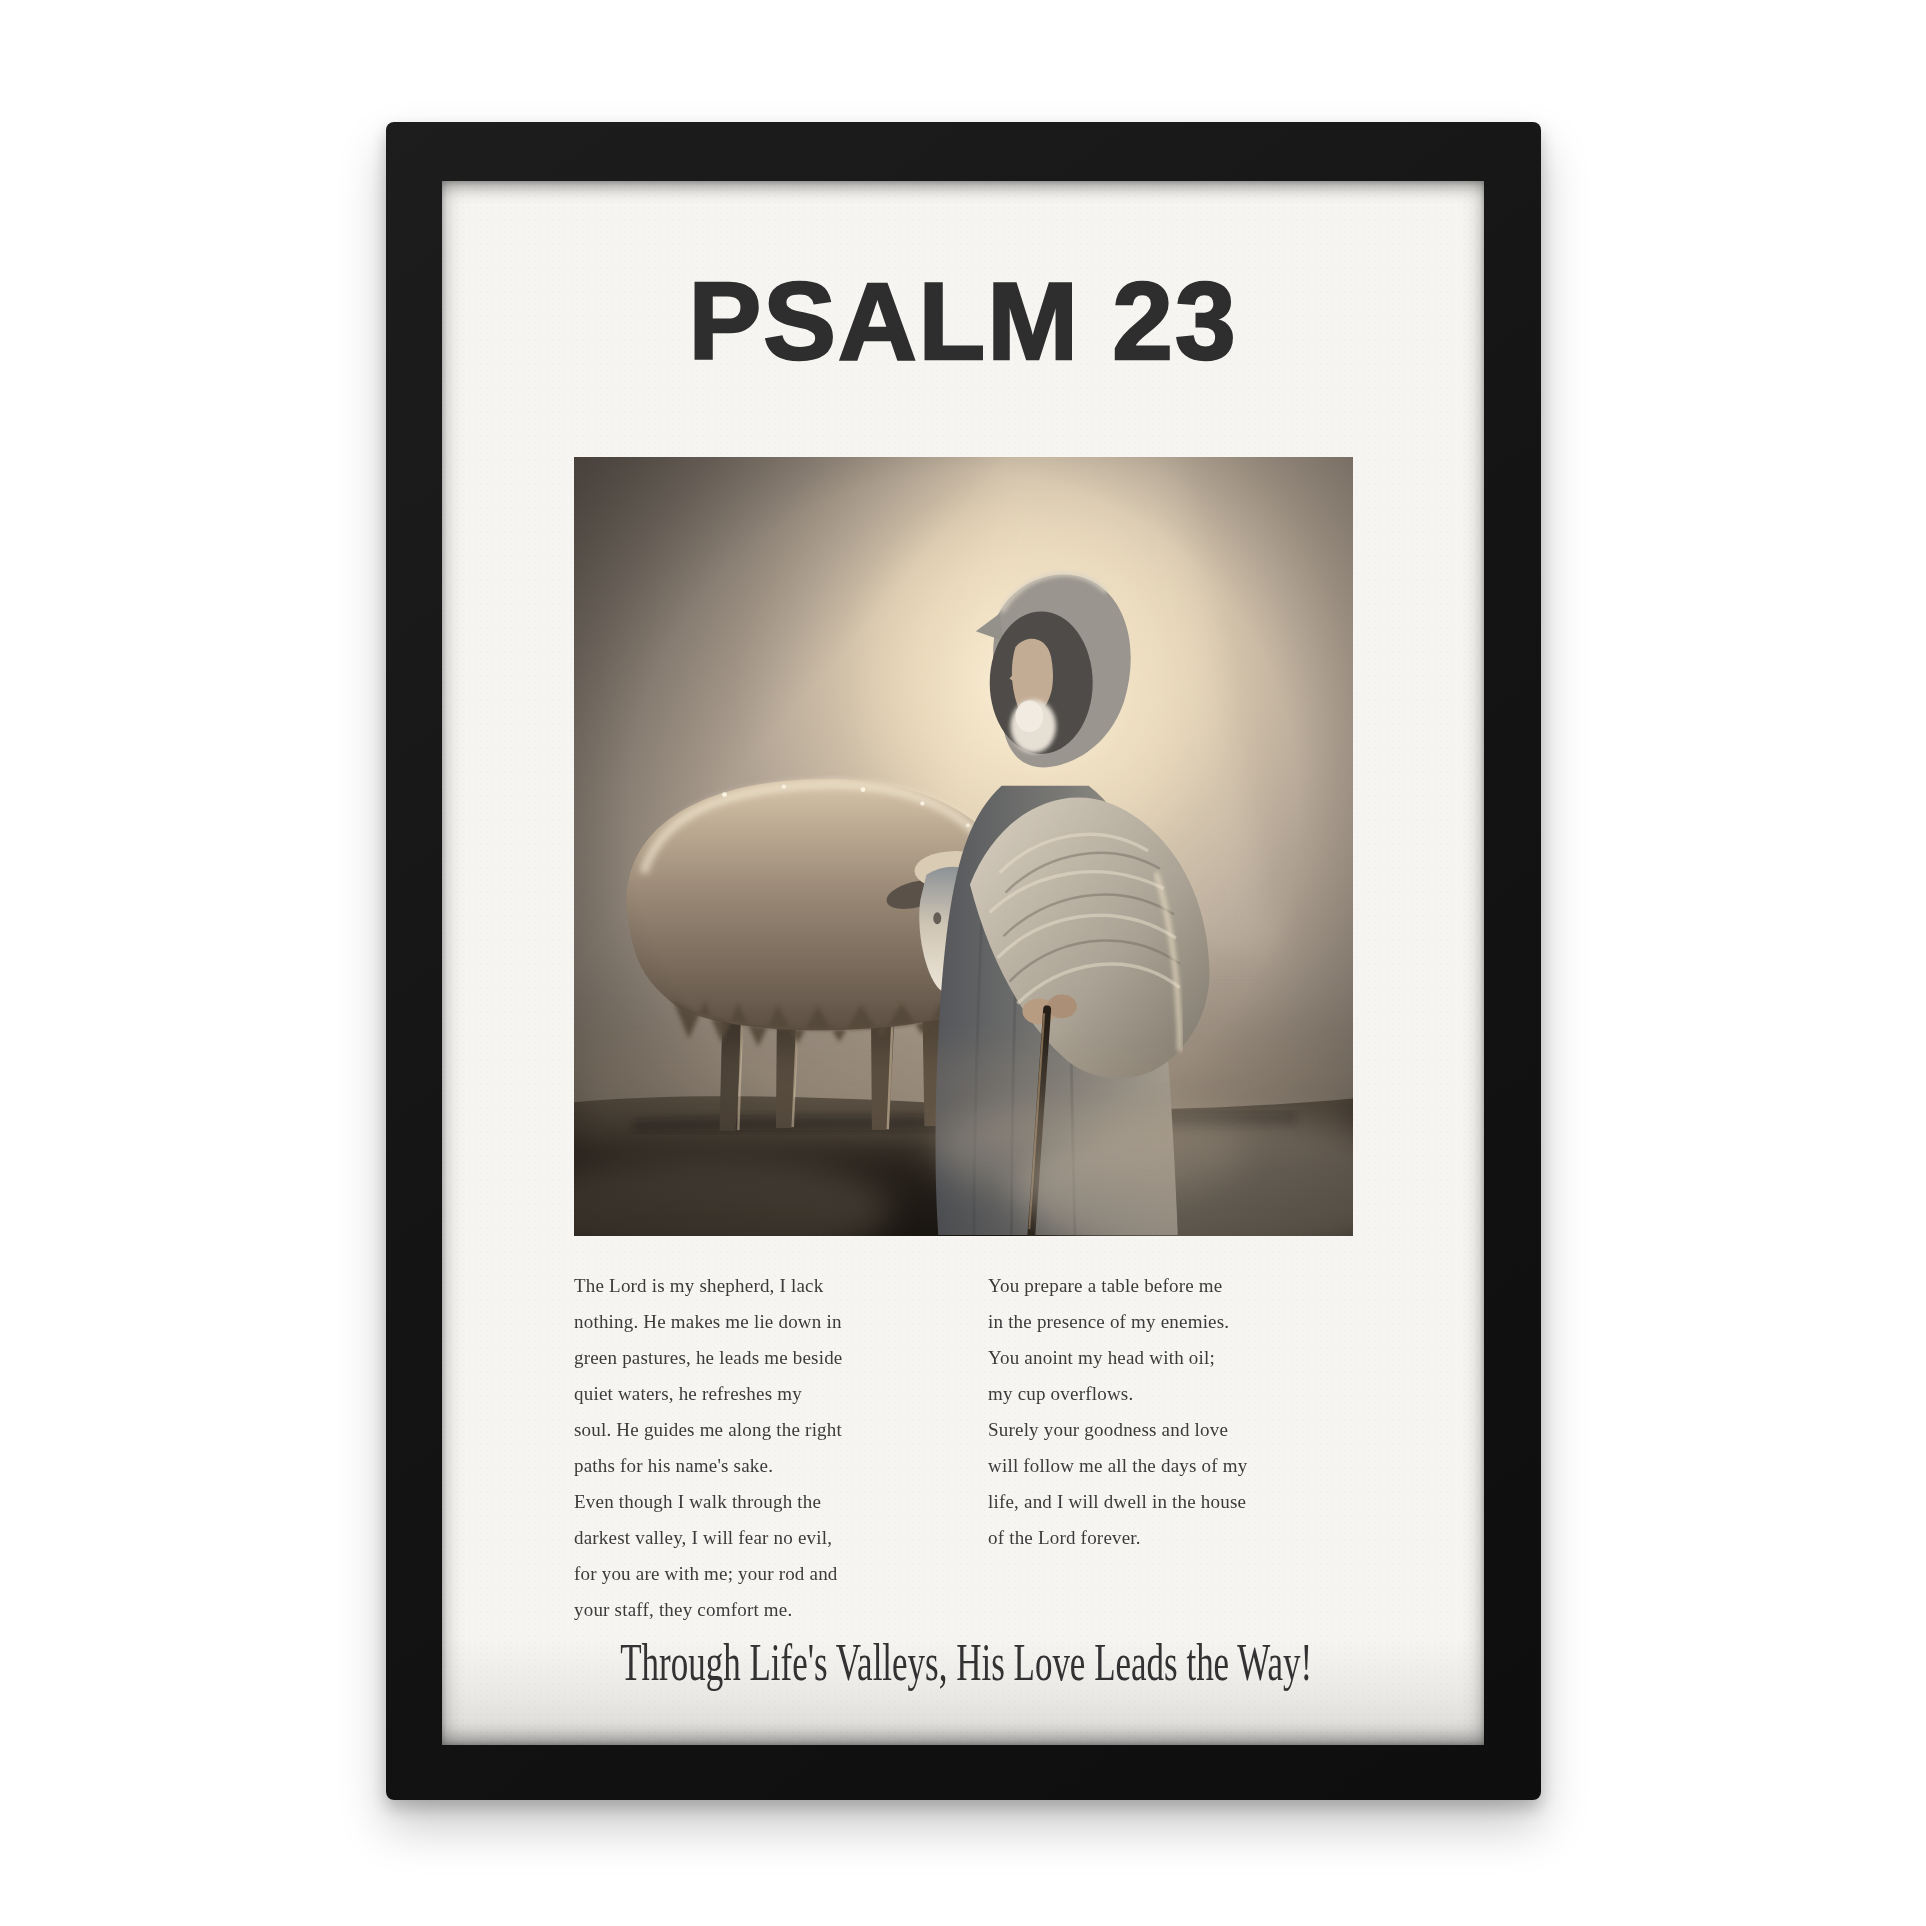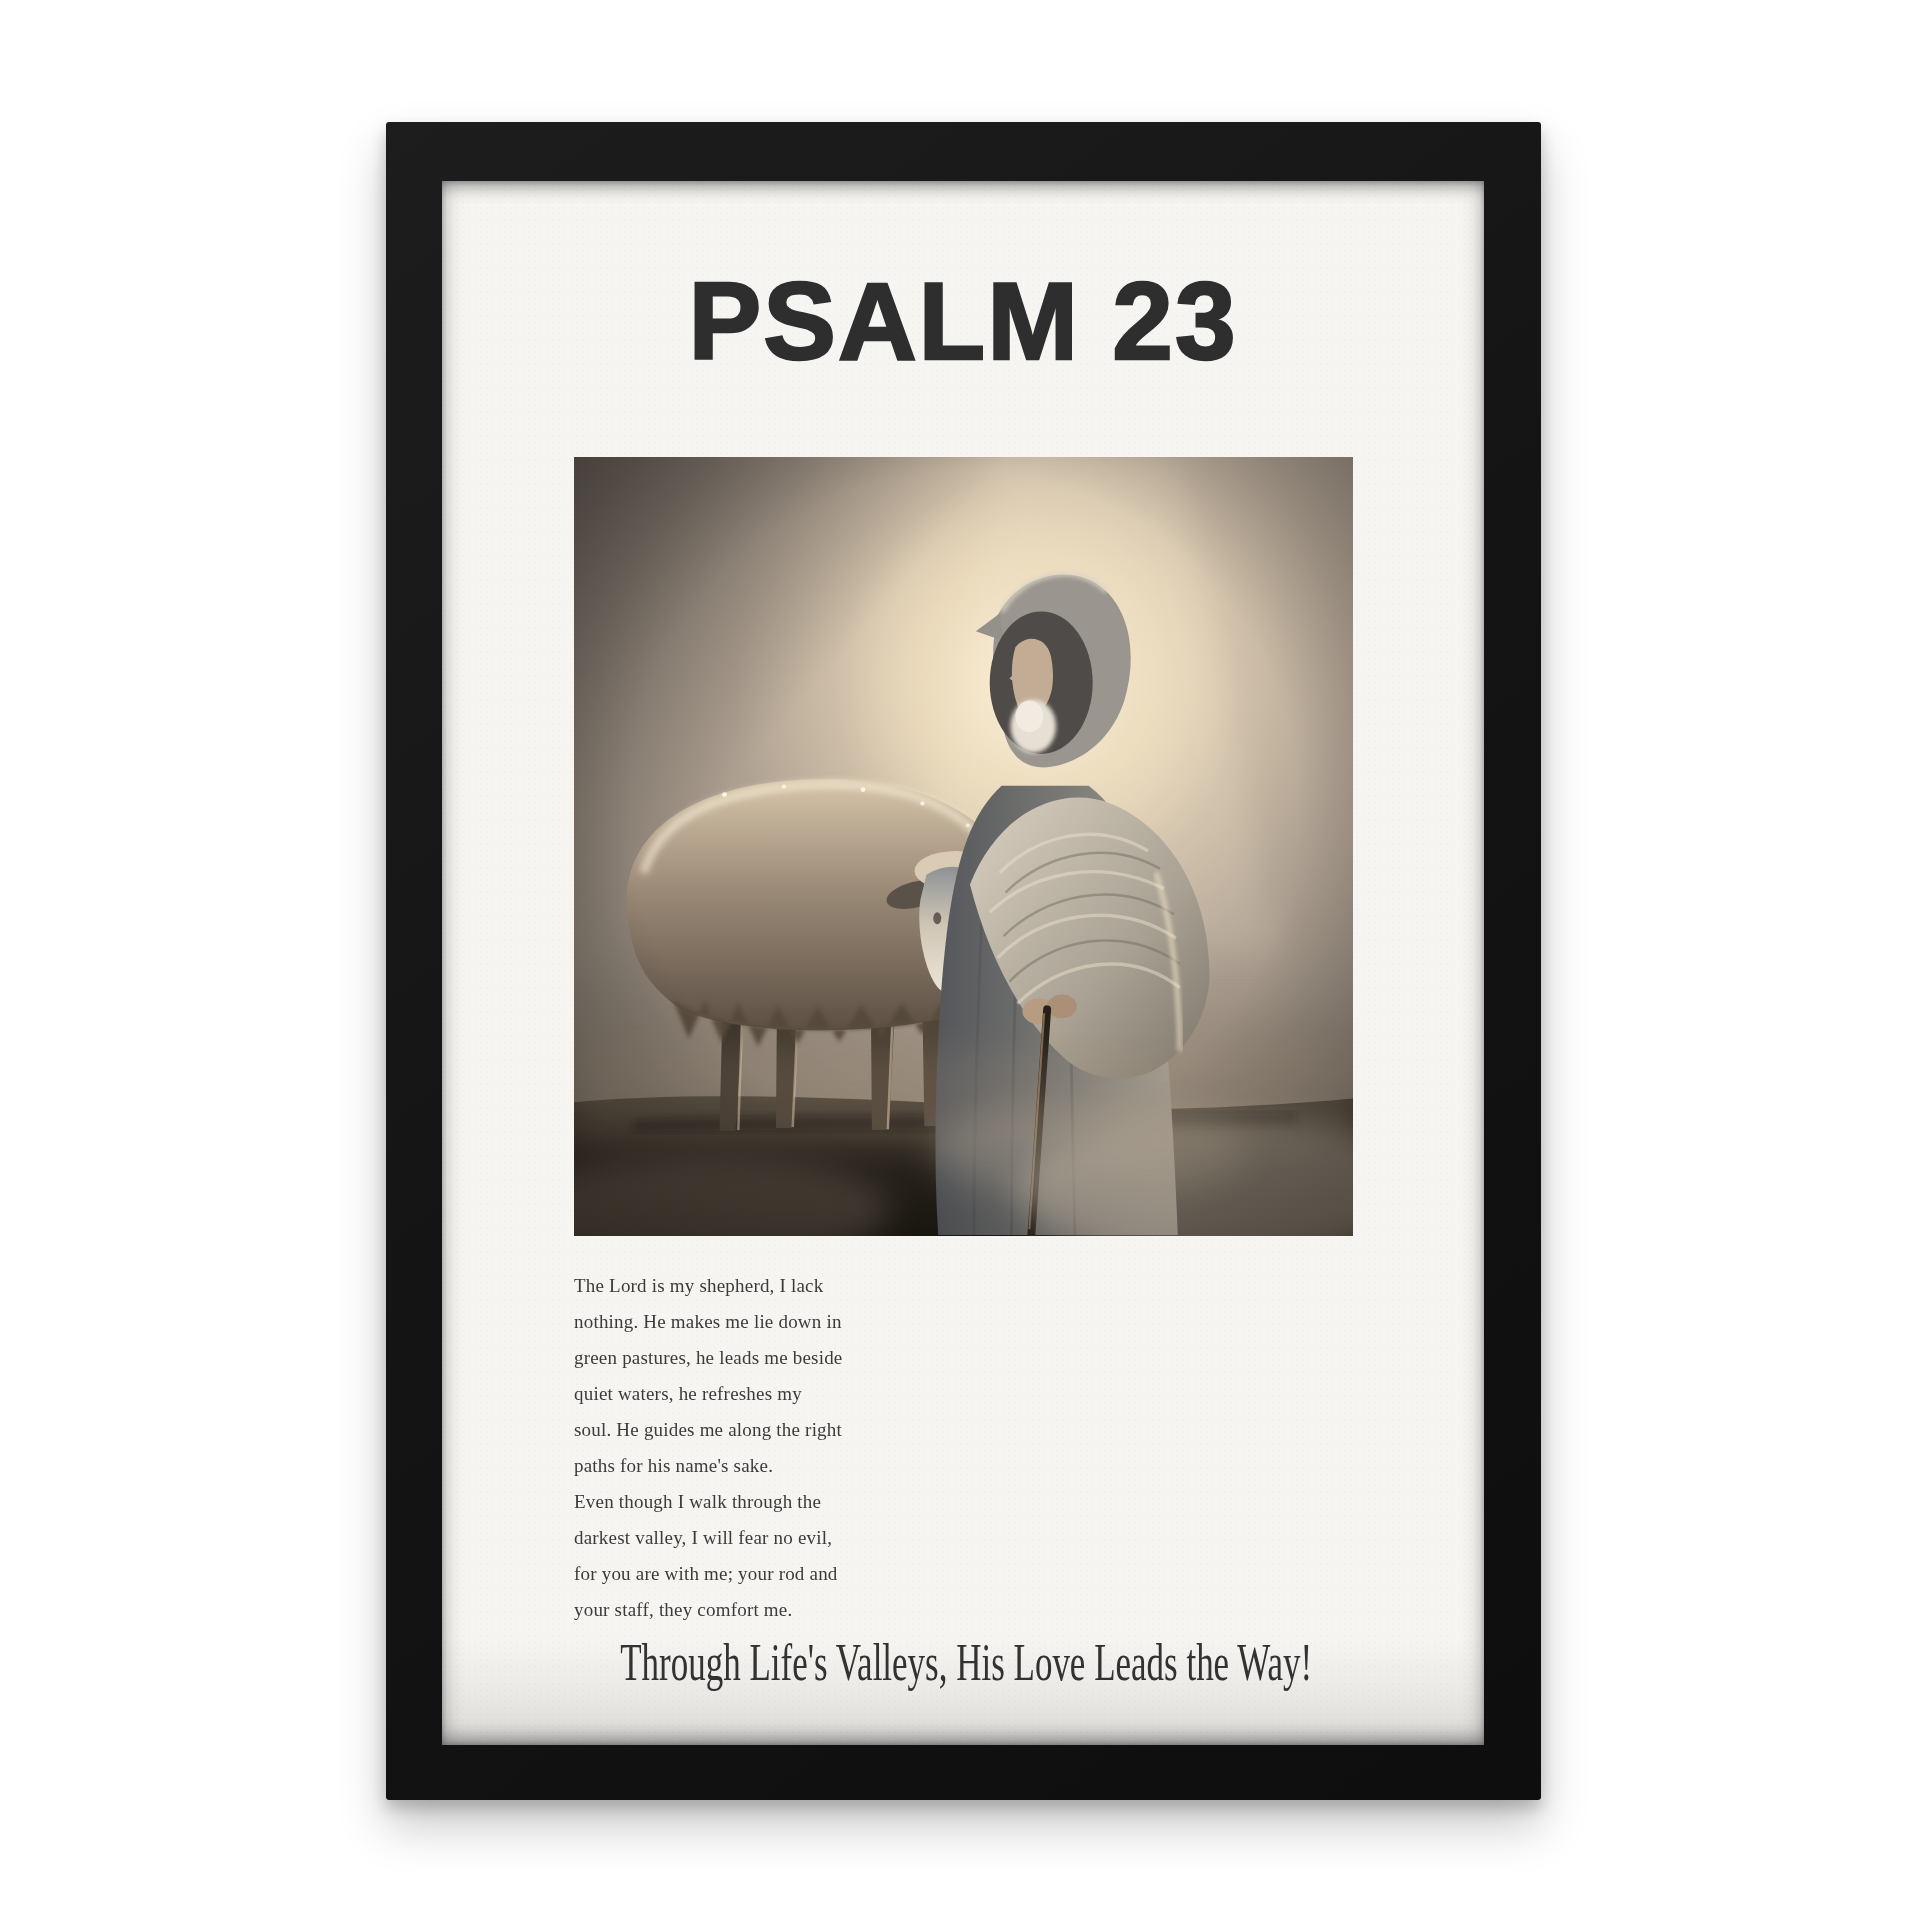--- a/index.html
+++ b/index.html
@@ -18,21 +18,21 @@
     background: #ffffff;
   }
   
   .frame {
     position: absolute;
     left: 386px;
     top: 122px;
     width: 1155px;
     height: 1678px;
     background: linear-gradient(145deg, #1d1d1d 0%, #131313 55%, #0e0e0e 100%);
-    border-radius: 3px;
+    border-radius: 8px;
     box-shadow: 0 8px 16px rgba(0,0,0,0.20), 0 26px 48px rgba(0,0,0,0.22);
   }
   
   .frame::before {
     content: "";
     position: absolute;
     inset: 0;
     background:
       linear-gradient(45deg,  rgba(255,255,255,0.05) 0 1px, transparent 1px) no-repeat 0 100% / 89px 89px,
       linear-gradient(-45deg, rgba(255,255,255,0.05) 0 1px, transparent 1px) no-repeat 100% 100% / 89px 89px;
@@ -266,20 +266,28 @@
 nothing. He makes me lie down in
 green pastures, he leads me beside
 quiet waters, he refreshes my
 soul. He guides me along the right
 paths for his name's sake.
 Even though I walk through the
 darkest valley, I will fear no evil,
 for you are with me; your rod and
 your staff, they comfort me.</div>
 
+      <div class="verse-col verse-right">You prepare a table before me
+in the presence of my enemies.
+You anoint my head with oil;
+my cup overflows.
+Surely your goodness and love
+will follow me all the days of my
+life, and I will dwell in the house
+of the Lord forever.</div>
 
       <div class="tagline-wrap">
         <span class="tagline">Through Life's Valleys, His Love Leads the Way!</span>
       </div>
 
     </div>
   </div>
 </div>
 
 

